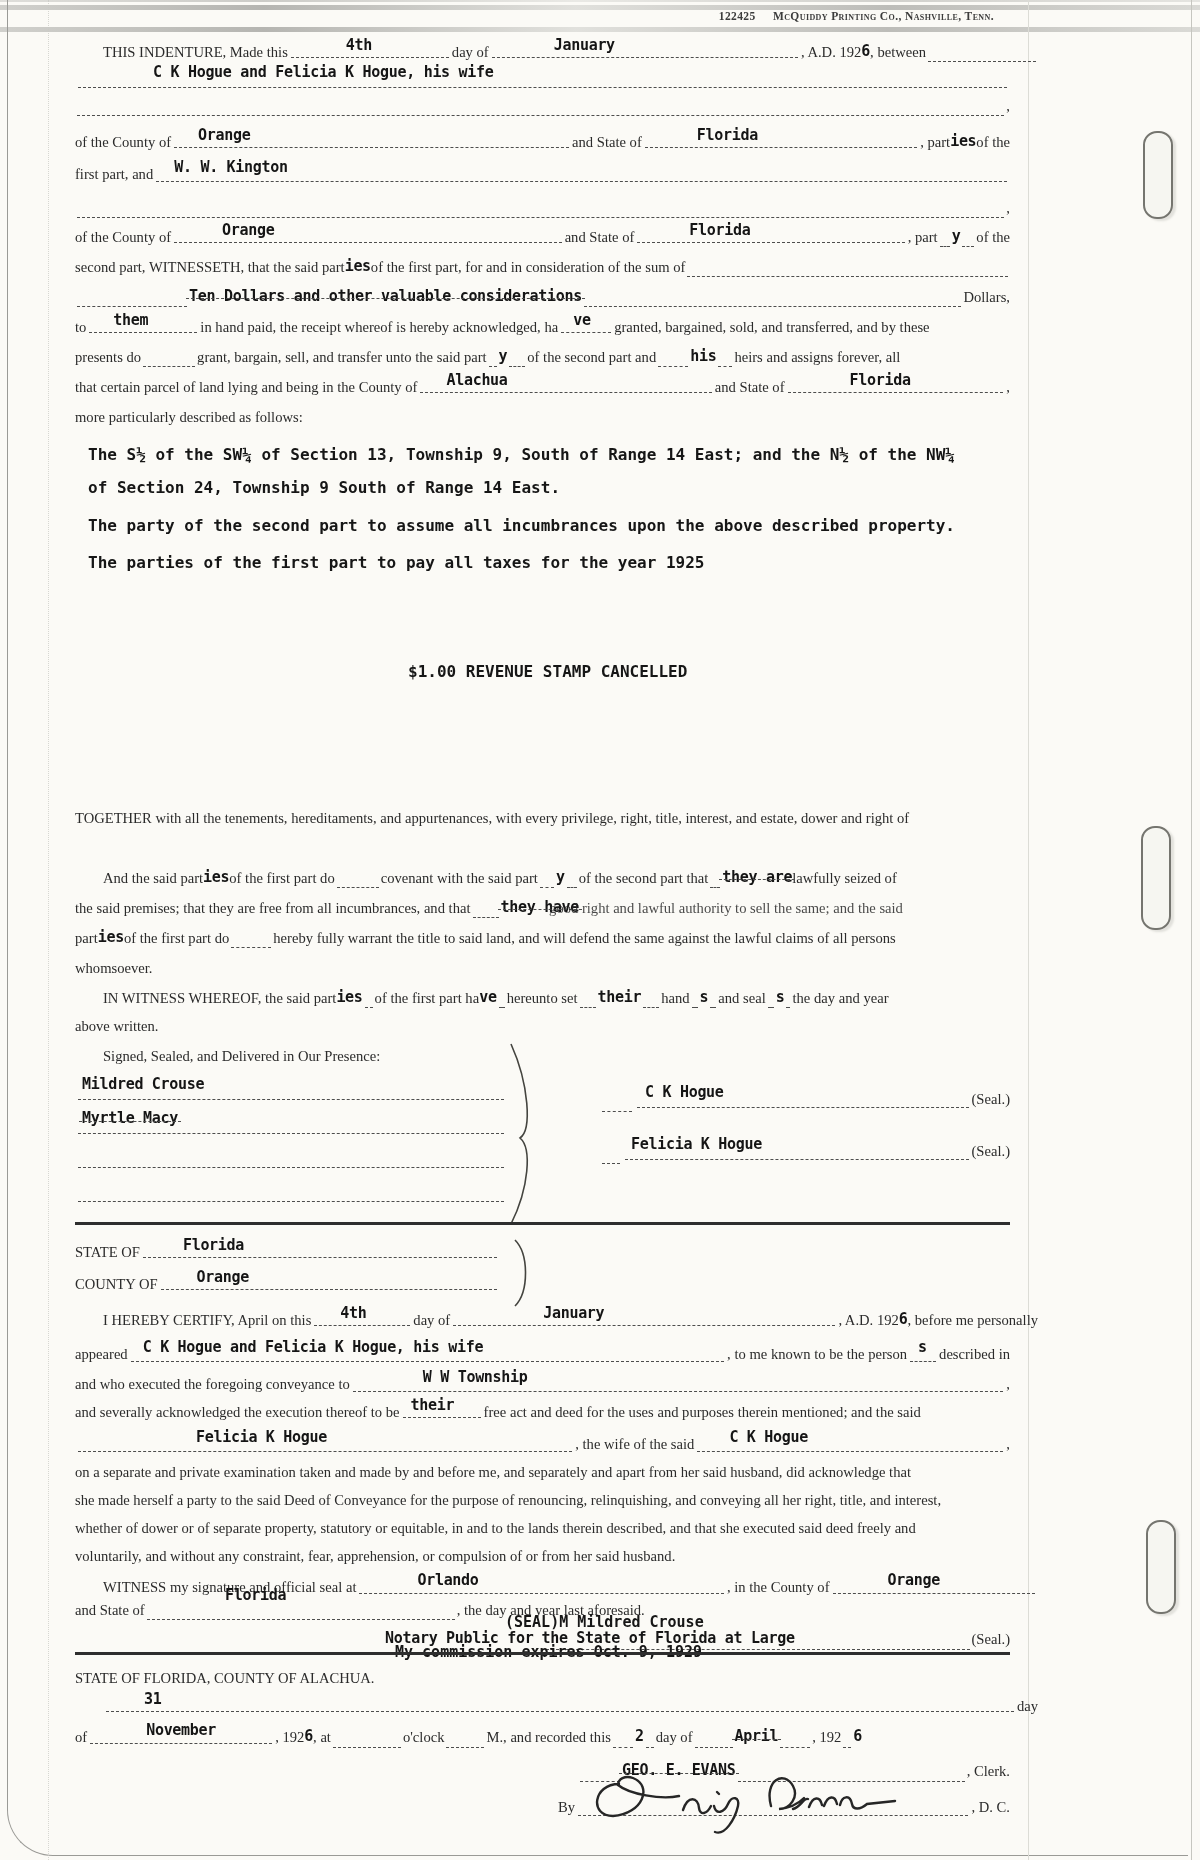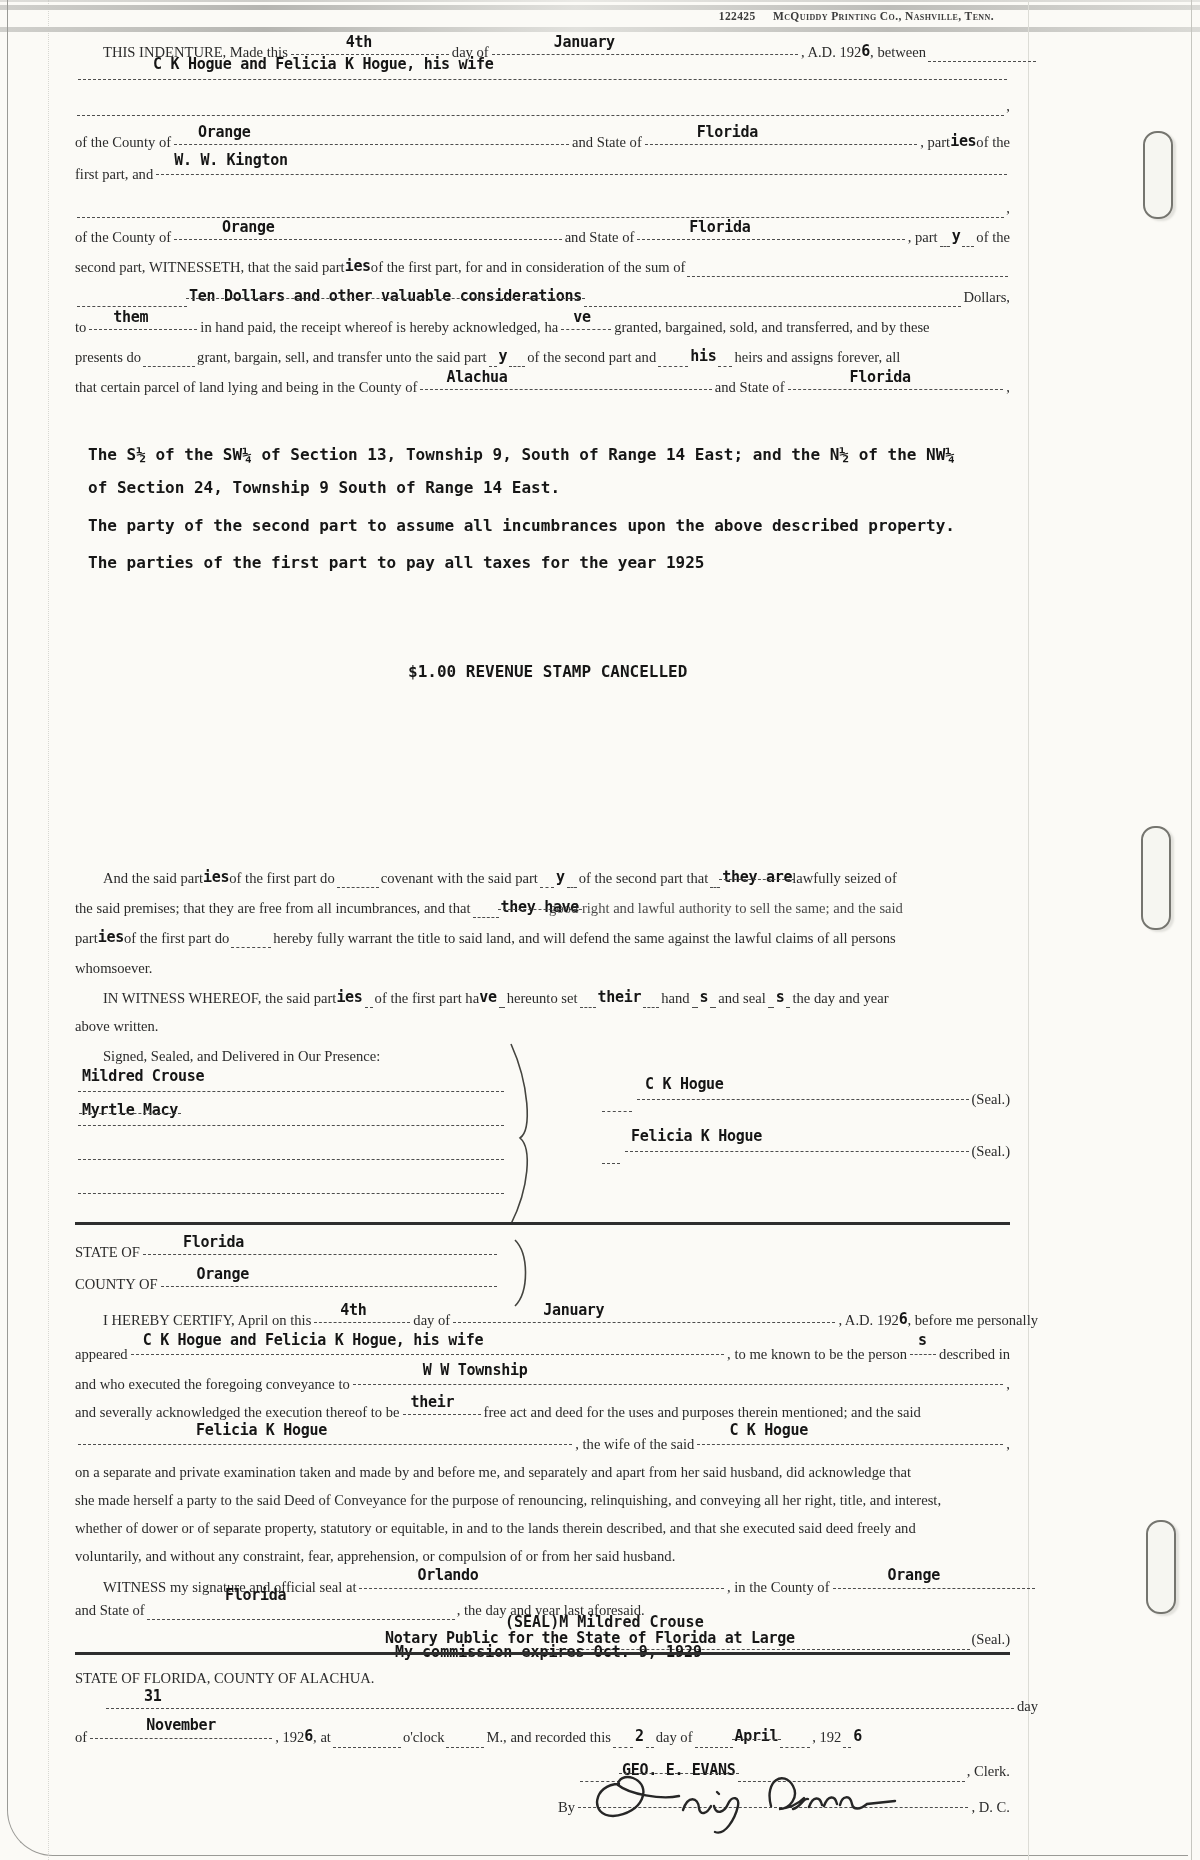--- a/index.html
+++ b/index.html
@@ -19,21 +19,21 @@
   .hole{position:absolute;width:26px;border:2.5px solid #75756f;border-radius:14px;
         background:rgba(240,240,236,.4);box-shadow:3px 2px 2px rgba(150,150,142,.25);}
   .rule{position:absolute;background:#2e2e2e;}
   
   .r{position:absolute;left:75px;width:935px;display:flex;align-items:baseline;
      font-size:14.6px;line-height:20px;white-space:nowrap;height:20px;}
   .ind{padding-left:28px;}
   .p{flex:0 0 auto;}
   .t{font-family:"DejaVu Sans Mono","Liberation Mono",monospace;font-weight:700;
      font-size:15px;color:#151515;flex:0 0 auto;position:relative;top:-1px;letter-spacing:-.3px;}
-  .fill{flex:1 1 auto;align-self:stretch;border-bottom:1.5px dashed #4d4d4d;margin:12px 3px;position:relative;text-align:right;}
+  .fill{flex:1 1 auto;align-self:stretch;border-bottom:1.5px dashed #4d4d4d;margin:4px 3px;position:relative;text-align:right;}
   .fill .t{position:absolute;bottom:2px;top:auto;}
   .ds{flex:0 0 auto;align-self:stretch;border-bottom:1.5px dashed #4d4d4d;margin:0 2px;}
   .grow{flex:1 1 auto;}
   .struck{position:relative;}
   .struck::after{content:"";position:absolute;left:-3px;right:-3px;top:62%;
      border-top:1.5px dashed #4d4d4d;}
   .underlined{border-bottom:1.5px dashed #4d4d4d;text-align:center;}
   .mono-line{position:absolute;font-family:"DejaVu Sans Mono","Liberation Mono",monospace;
      font-weight:700;font-size:16px;color:#161616;white-space:nowrap;}
   .overlap{margin-left:-30px;opacity:.85;}
@@ -174,27 +174,33 @@
     <span class="fill" style="flex:1.35">
         <span class="t" style="left:26px">Alachua</span>
       </span>
     <span class="p">and State of</span>
     <span class="fill" style="flex:1">
         <span class="t" style="left:62px">Florida</span>
       </span>
     <span class="p">,</span>
   </div>
 
+  <div class="r" style="top:407px">
+    <span class="p">more particularly described as follows:</span>
+  </div>
 
   <div class="mono-line" style="left:88px;top:445px">The S½ of the SW¼ of Section 13, Township 9, South of Range 14 East; and the N½ of the NW¼</div>
   <div class="mono-line" style="left:88px;top:478px">of Section 24, Township 9 South of Range 14 East.</div>
   <div class="mono-line" style="left:88px;top:516px">The party of the second part to assume all incumbrances upon the above described property.</div>
   <div class="mono-line" style="left:88px;top:553px">The parties of the first part to pay all taxes for the year 1925</div>
   <div class="mono-line" style="left:408px;top:662px">$1.00 REVENUE STAMP CANCELLED</div>
 
+  <div class="r" style="top:808px">
+    <span class="p">TOGETHER with all the tenements, hereditaments, and appurtenances, with every privilege, right, title, interest, and estate, dower and right of</span>
+  </div>
   <div class="r ind" style="top:868px">
     <span class="p">And the said part</span>
     <span class="t">ies</span>
     <span class="p">of the first part do</span>
     <span class="ds" style="width:42px"></span>
     <span class="p">covenant with the said part</span>
     <span class="ds" style="width:14px"></span>
     <span class="t">y</span>
     <span class="ds" style="width:10px"></span>
     <span class="p">of the second part that</span>

